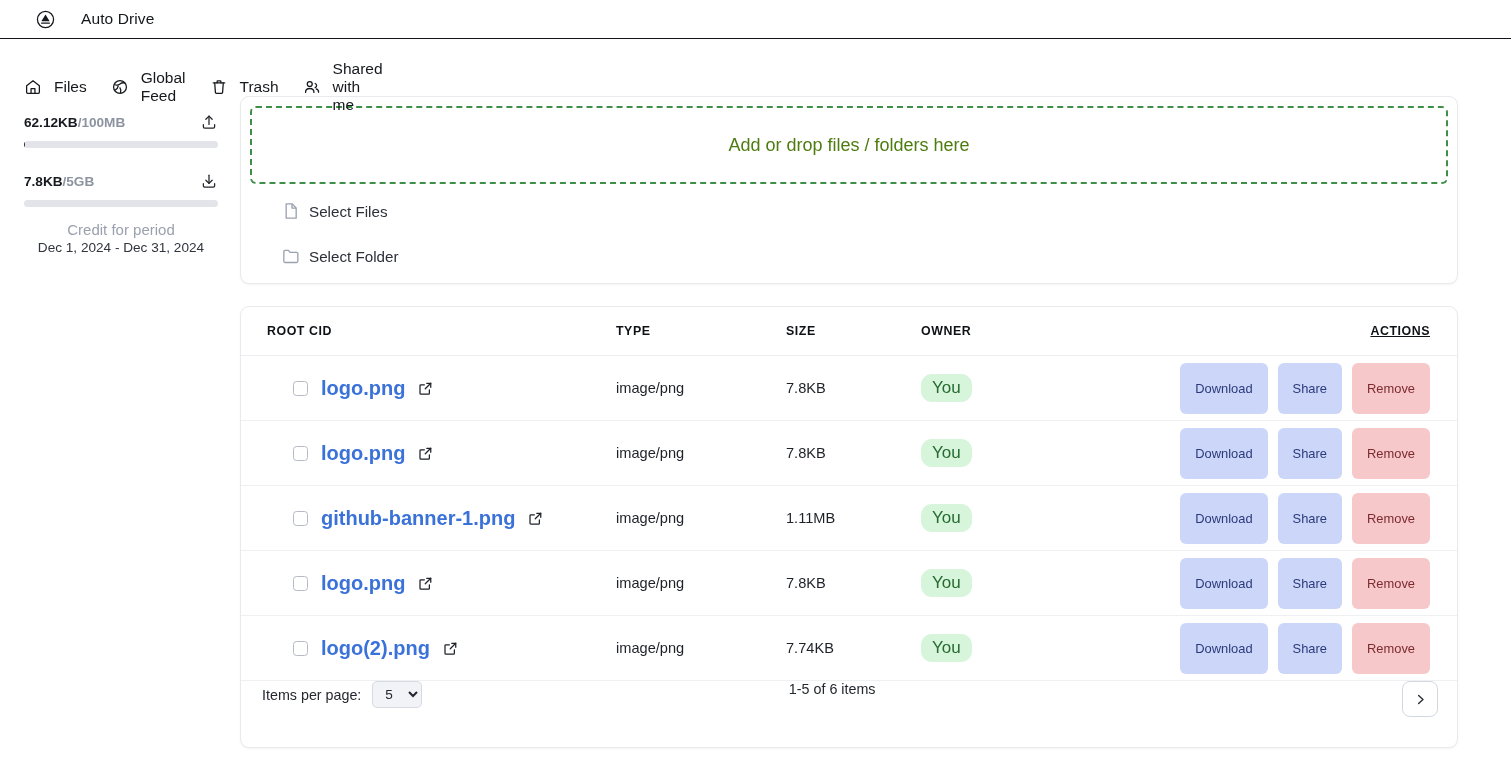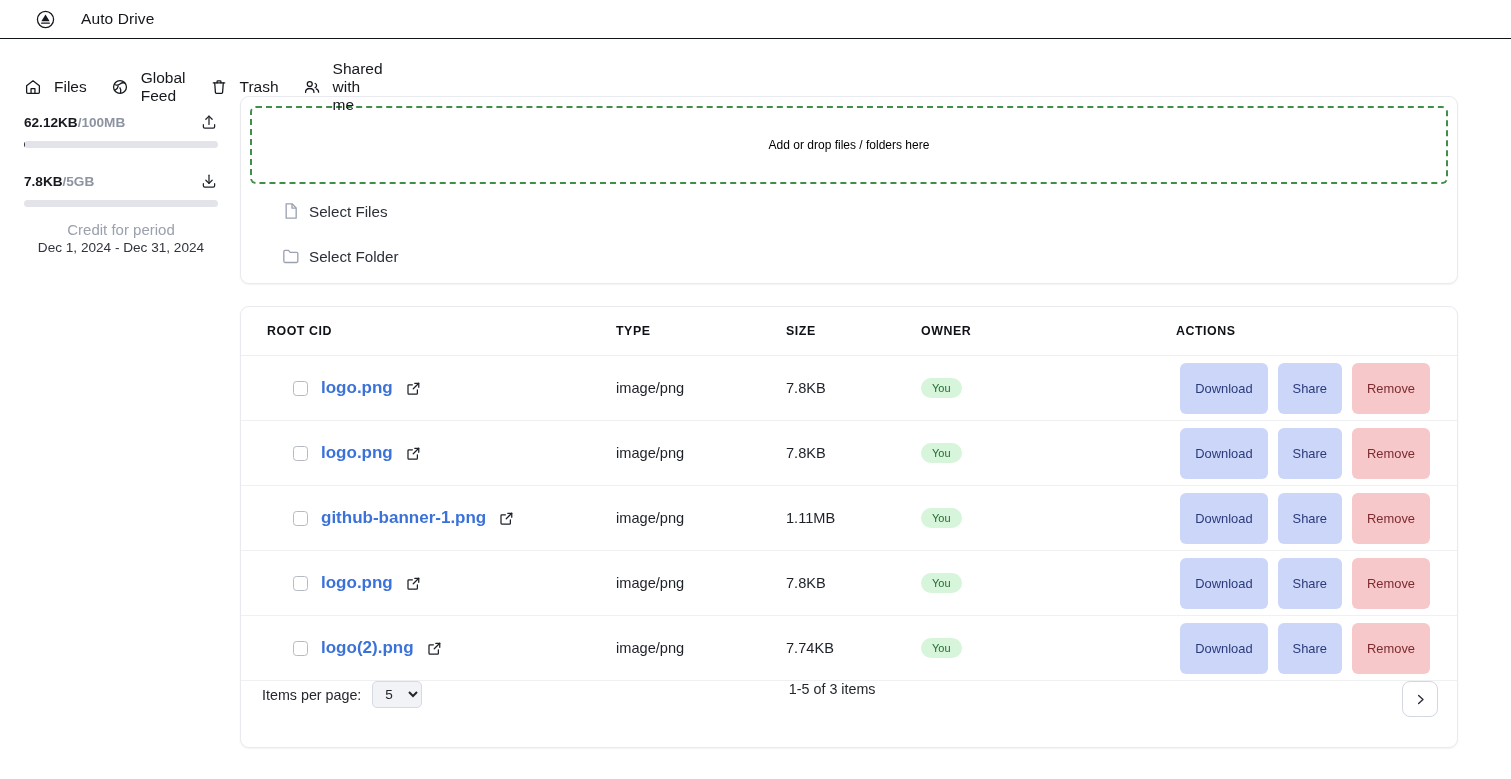--- a/index.html
+++ b/index.html
@@ -74,21 +74,21 @@
     box-shadow: 0 1px 2px rgba(16,24,40,.05);
     padding: 9px;
   }
   .dropzone {
     height: 78px;
     border: 2px dashed #3f8f49;
     border-radius: 6px;
     display: flex; align-items: center; justify-content: center;
     cursor: pointer;
   }
-  .dropzone-text { font-size: 12px; color: #000000; }
+  .dropzone-text { font-size: 18px; color: #4d7c0f; }
 
   .select-row {
     display: flex; align-items: center; gap: 8px;
     height: 36px; padding-left: 31px; margin-top: 9px;
     cursor: pointer;
   }
   .select-row:first-of-type { margin-top: 14px; }
   .select-icon { width: 20px; height: 20px; color: #9ba1b0; }
   .select-icon svg { display: block; width: 20px; height: 20px; }
   .select-label { font-size: 15.2px; color: #2b2f38; }
@@ -108,46 +108,46 @@
     font-size: 12.4px; font-weight: 700; letter-spacing: .55px;
     color: #0e1116; text-align: left;
     padding: 17px 0 17px 0; height: 46px;
     border-bottom: 1px solid #eceef1;
     text-transform: uppercase;
   }
   .c-name  { padding-left: 26px !important; width: 375px; }
   .c-type  { width: 170px; }
   .c-size  { width: 135px; }
   .c-owner { width: 255px; }
-  .c-act   { text-align: left; padding-right: 27px !important; }
+  .c-act   { text-align: right; padding-right: 27px !important; text-decoration: underline; }
 
   tbody td {
     padding: 0; height: 65px;
     border-bottom: 1px solid #eef0f2;
     font-size: 14.6px; color: #1d2128; vertical-align: middle;
   }
   tbody tr:last-child td { border-bottom: 1px solid #eef0f2; }
 
   .namecell { display: flex; align-items: center; gap: 13px; padding-left: 26px; }
   .cbox {
     width: 15px; height: 15px; flex: 0 0 15px;
     border: 1.4px solid #b5bac4; border-radius: 3.5px;
     background: #fff; cursor: pointer;
   }
   .fname {
-    font-size: 17px; font-weight: 700; color: #3b72d9;
+    font-size: 20px; font-weight: 700; color: #3b72d9;
     cursor: pointer; white-space: nowrap;
   }
   .ext-icon { width: 15px; height: 15px; color: #1d2128; cursor: pointer; }
   .ext-icon svg { display: block; width: 15px; height: 15px; }
 
   .badge {
     display: inline-block;
     background: #d6f5da; color: #276b32;
-    font-size: 11px;
+    font-size: 17px;
     padding: 4px 11px; border-radius: 11px;
   }
   .actions { display: flex; justify-content: flex-end; gap: 10px; padding-right: 27px; }
   .btn {
     border: none; border-radius: 6px;
     font-size: 12.9px; font-family: inherit;
     padding: 18px 15px; cursor: pointer; white-space: nowrap;
   }
   .btn-blue { background: #ccd6f8; color: #2a3a7c; }
   .btn-red  { background: #f6c8ca; color: #7d2b30; }
@@ -454,21 +454,21 @@
               </td>
             </tr>
           </tbody>
       </table>
 
       <div class="tfoot">
         <div class="per-page">
           <span class="per-label">Items per page:</span>
           <select class="per-select" id="perSelect"><option value="5">5</option><option value="10">10</option><option value="25">25</option><option value="50">50</option></select>
         </div>
-        <div class="range">1-5 of 3 items</div>
+        <div class="range">1-5 of 6 items</div>
         <div class="pagebtn">
           <span>
             <svg viewBox="0 0 24 24" fill="none" stroke="currentColor" stroke-width="2.2" stroke-linecap="round" stroke-linejoin="round">
               <path d="M9 5.5 16 12l-7 6.5"></path>
             </svg>
           </span>
         </div>
       </div>
     </section>
   </main>

